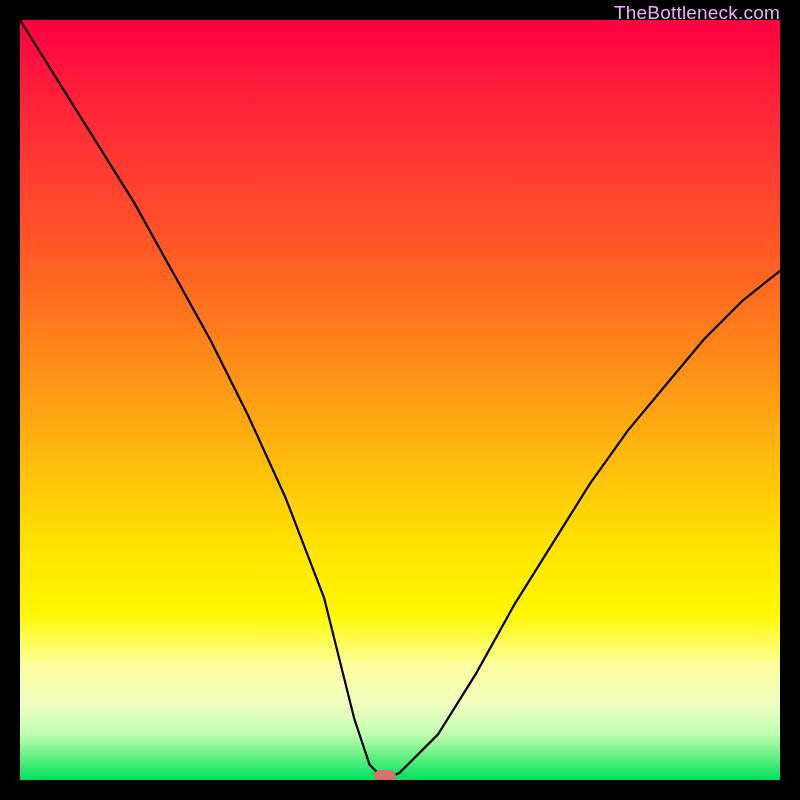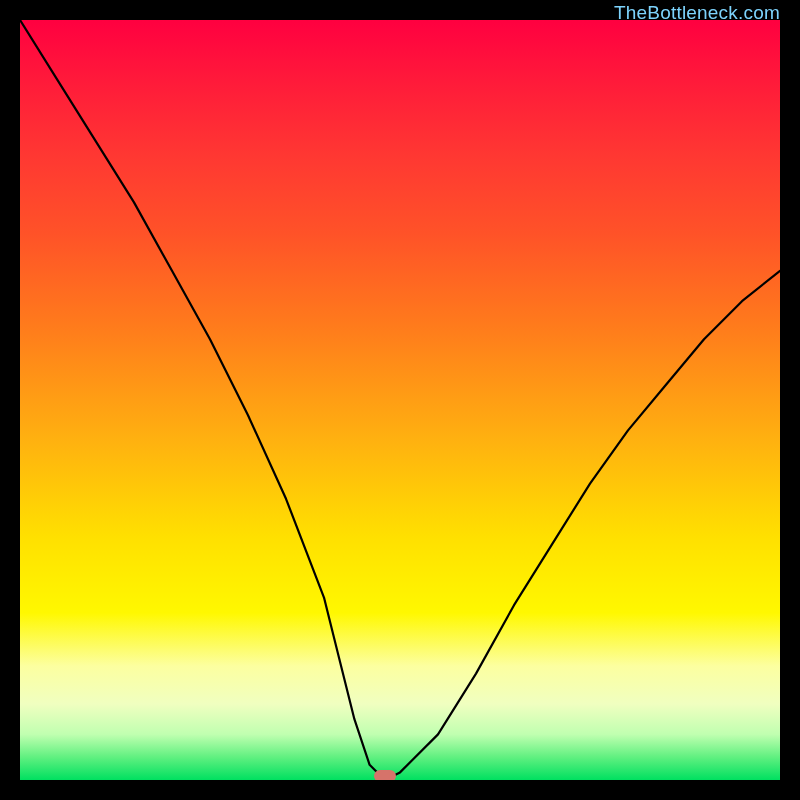--- a/index.html
+++ b/index.html
@@ -50,21 +50,21 @@
     position: absolute;
     width: 22px;
     height: 12px;
     background: #d6736a;
     border-radius: 6px;
   }
   .watermark {
     position: absolute;
     top: 2px;
     right: 20px;
-    color: #7dd3fc;
+    color: #f0abfc;
     font-size: 19px;
     letter-spacing: 0.2px;
   }
 </style>
 </head>
 <body>
 
 <div class="watermark">TheBottleneck.com</div>
 
 <div class="plot-area">

